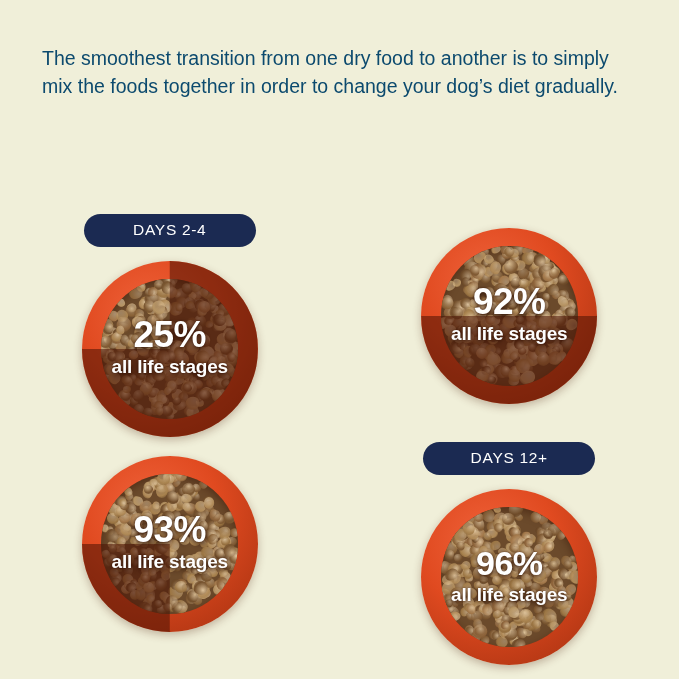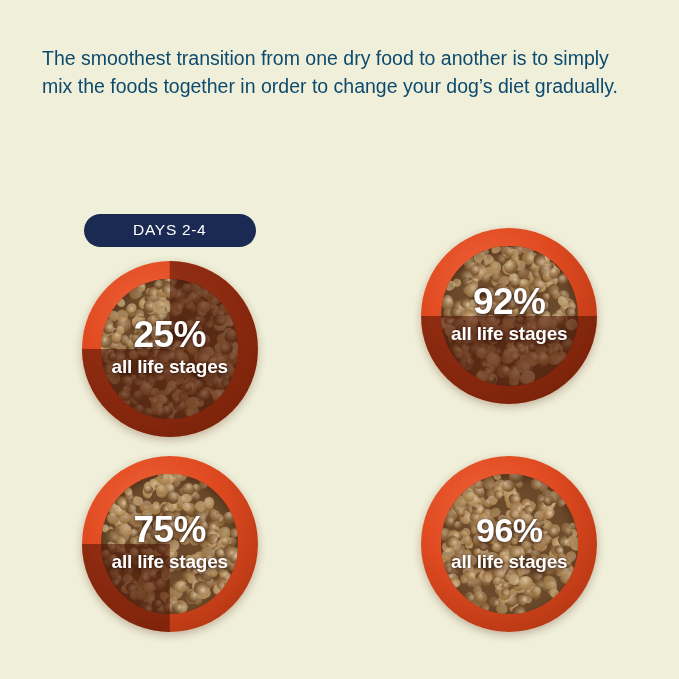--- a/index.html
+++ b/index.html
@@ -1080,27 +1080,28 @@
                 <i style="left:5.45%;top:50.93%;width:5.69%;height:5.43%;background:radial-gradient(circle at 34% 30%, rgba(255,235,200,0.38), #805A33 62%, rgba(45,25,10,0.32) 100%);transform:rotate(36deg);"></i>
                 <i style="left:29.64%;top:91.59%;width:6.70%;height:7.09%;background:radial-gradient(circle at 34% 30%, rgba(255,235,200,0.32), #7A5630 62%, rgba(45,25,10,0.10) 100%);transform:rotate(149deg);"></i>
                 <i style="left:14.60%;top:56.24%;width:9.69%;height:9.33%;background:radial-gradient(circle at 34% 30%, rgba(255,235,200,0.44), #96703F 62%, rgba(45,25,10,0.23) 100%);transform:rotate(34deg);"></i>
                 <i style="left:38.19%;top:89.49%;width:5.72%;height:5.71%;background:radial-gradient(circle at 34% 30%, rgba(255,235,200,0.53), #74502C 62%, rgba(45,25,10,0.26) 100%);transform:rotate(74deg);"></i>
                 <i style="left:84.77%;top:60.29%;width:8.17%;height:7.40%;background:radial-gradient(circle at 34% 30%, rgba(255,235,200,0.50), #B08A57 62%, rgba(45,25,10,0.31) 100%);transform:rotate(44deg);"></i>
               </div>
           </div>
           <div class="shade q-75"></div>
         </div>
         <div class="bowl-label">
-          <span class="pct">75%</span>
+          <span class="pct">93%</span>
           <span class="sub">all life stages</span>
         </div>
       </div>
     </div>
 
     <div class="cell">
+      <div class="badge">DAYS 12+</div>
       <div class="bowl-wrap">
         <div class="bowl">
           <div class="basin">
             <div class="kibble">
                 <i style="left:41.62%;top:71.12%;width:9.66%;height:8.47%;background:radial-gradient(circle at 34% 30%, rgba(255,235,200,0.47), #8A6338 62%, rgba(45,25,10,0.34) 100%);transform:rotate(109deg);"></i>
                 <i style="left:8.60%;top:48.76%;width:9.42%;height:10.71%;background:radial-gradient(circle at 34% 30%, rgba(255,235,200,0.42), #805A33 62%, rgba(45,25,10,0.22) 100%);transform:rotate(171deg);"></i>
                 <i style="left:28.35%;top:72.92%;width:8.16%;height:7.59%;background:radial-gradient(circle at 34% 30%, rgba(255,235,200,0.38), #7A5630 62%, rgba(45,25,10,0.27) 100%);transform:rotate(67deg);"></i>
                 <i style="left:50.08%;top:81.22%;width:5.94%;height:5.87%;background:radial-gradient(circle at 34% 30%, rgba(255,235,200,0.40), #B08A57 62%, rgba(45,25,10,0.32) 100%);transform:rotate(177deg);"></i>
                 <i style="left:19.52%;top:66.70%;width:7.15%;height:7.51%;background:radial-gradient(circle at 34% 30%, rgba(255,235,200,0.39), #74502C 62%, rgba(45,25,10,0.22) 100%);transform:rotate(97deg);"></i>
                 <i style="left:16.81%;top:84.50%;width:7.50%;height:6.29%;background:radial-gradient(circle at 34% 30%, rgba(255,235,200,0.53), #805A33 62%, rgba(45,25,10,0.24) 100%);transform:rotate(97deg);"></i>

